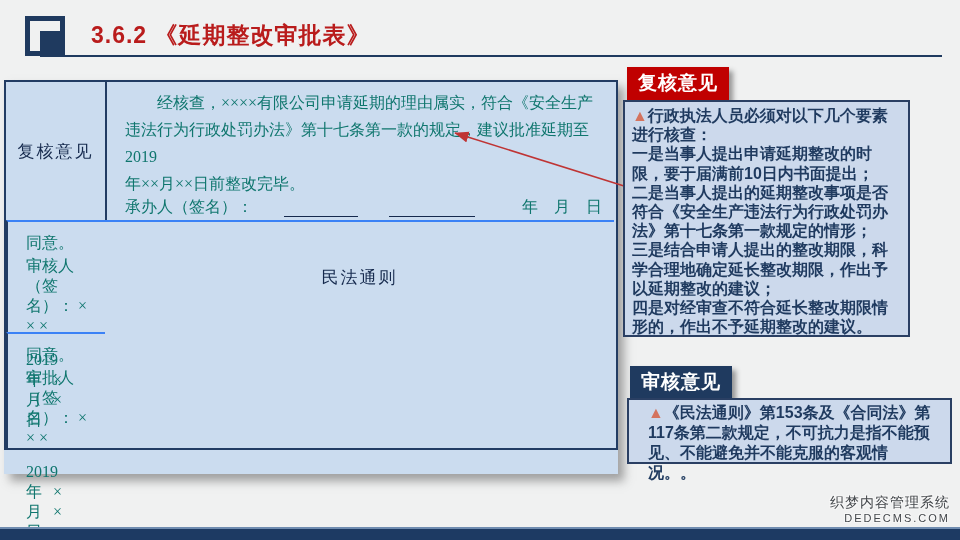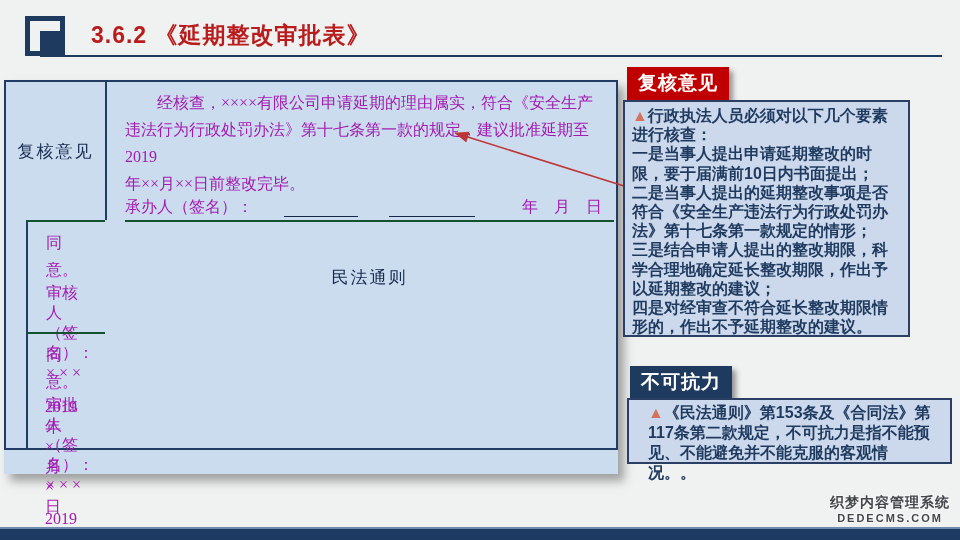--- a/index.html
+++ b/index.html
@@ -17,22 +17,22 @@
   
   .panel { position:absolute; left:4px; top:80px; width:614px; height:394px;
            background:#cbdcef; box-shadow:6px 7px 9px rgba(80,80,80,0.5); }
   .tbl { position:absolute; left:0; top:0; width:610px; display:grid;
          grid-template-columns:99px 509px; grid-template-rows:138px 112px 116px;
          border:2px solid #223c63; }
   .cell { box-sizing:border-box; }
   .lbl { display:flex; align-items:center; justify-content:center;
          font-family:"Liberation Serif", serif; font-size:17px; color:#15294d; letter-spacing:2px; }
   .cnt { border-left:2px solid #223c63; font-family:"Liberation Serif", serif; font-size:16px;
-         color:#a21caf; padding:5px 12px 8px 18px; display:flex; flex-direction:column; }
-  .bt  { border-top:2px solid #14532d;margin-left:20px; }
+         color:#0f766e; padding:5px 12px 8px 18px; display:flex; flex-direction:column; }
+  .bt  { border-top:2px solid #3b82f6; }
   .body-text { white-space:pre-line; line-height:27px; margin-top:2px; }
   .indent { text-indent:2em; }
   .sign-row { display:flex; align-items:flex-end; margin-top:auto; line-height:20px;gap:21px; }
   .u { width:74px; border-bottom:1.5px solid #15294d; margin-left:10px; height:16px; }
   .u2 { width:86px; }
   .date-right { margin-left:auto; }
   .sign-mid { margin-top:auto; line-height:20px; }
   .date-row { align-self:flex-end; margin:14px 16px 2px 0; word-spacing:7px; line-height:20px; }
 
   
@@ -45,21 +45,21 @@
   .co1-hdr { left:627px; top:67px; background:#c00000; }
   .co2-hdr { left:630px; top:366px; background:#1f3a5f; }
   .co-box { position:absolute; background:#ccd9ec; border:2px solid #2a3f63;
             font-weight:bold; color:#1f3a5f; box-sizing:border-box; }
   .co1-box { left:623px; top:100px; width:287px; height:237px; padding:4px 7px; font-size:16px; line-height:19.2px; }
   .co2-box { left:627px; top:398px; width:325px; height:66px; padding:3px 19px; font-size:16px; line-height:20px; }
   .co-body { white-space:pre-line; }
   .marker { color:#d4735e; }
 
   
-  .watermark { position:absolute; right:10px; top:494px; text-align:center; font-weight:bold;
+  .watermark { position:absolute; right:10px; top:494px; text-align:right; font-weight:normal;
                color:#43474b;
                text-shadow:1px 1px 0 #f7f7f7, -1px -1px 0 #f7f7f7, 1px -1px 0 #f7f7f7, -1px 1px 0 #f7f7f7; }
   .wm1 { font-size:14px; letter-spacing:1px; }
   .wm2 { font-size:11px; letter-spacing:2px; }
   .bottom-bar { position:absolute; left:0; bottom:0; width:960px; height:11px;
                 background:#1d3a63; border-top:2px solid #6f8cb0; }
 </style>
 </head>
 <body>
 
@@ -113,21 +113,21 @@
 
   <div class="co-hdr co1-hdr">复核意见</div>
   <div class="co-box co1-box">
     <span class="marker">▲</span><span class="co-body">行政执法人员必须对以下几个要素进行核查：
 一是当事人提出申请延期整改的时限，要于届满前10日内书面提出；
 二是当事人提出的延期整改事项是否符合《安全生产违法行为行政处罚办法》第十七条第一款规定的情形；
 三是结合申请人提出的整改期限，科学合理地确定延长整改期限，作出予以延期整改的建议；
 四是对经审查不符合延长整改期限情形的，作出不予延期整改的建议。</span>
   </div>
 
-  <div class="co-hdr co2-hdr">不可抗力</div>
+  <div class="co-hdr co2-hdr">审核意见</div>
   <div class="co-box co2-box">
     <span class="marker">▲</span><span class="co-body">《民法通则》第153条及《合同法》第117条第二款规定，不可抗力是指不能预见、不能避免并不能克服的客观情况。。</span>
   </div>
 
   <div class="watermark">
     <div class="wm1">织梦内容管理系统</div>
     <div class="wm2">DEDECMS.COM</div>
   </div>
   <div class="bottom-bar"></div>
 

